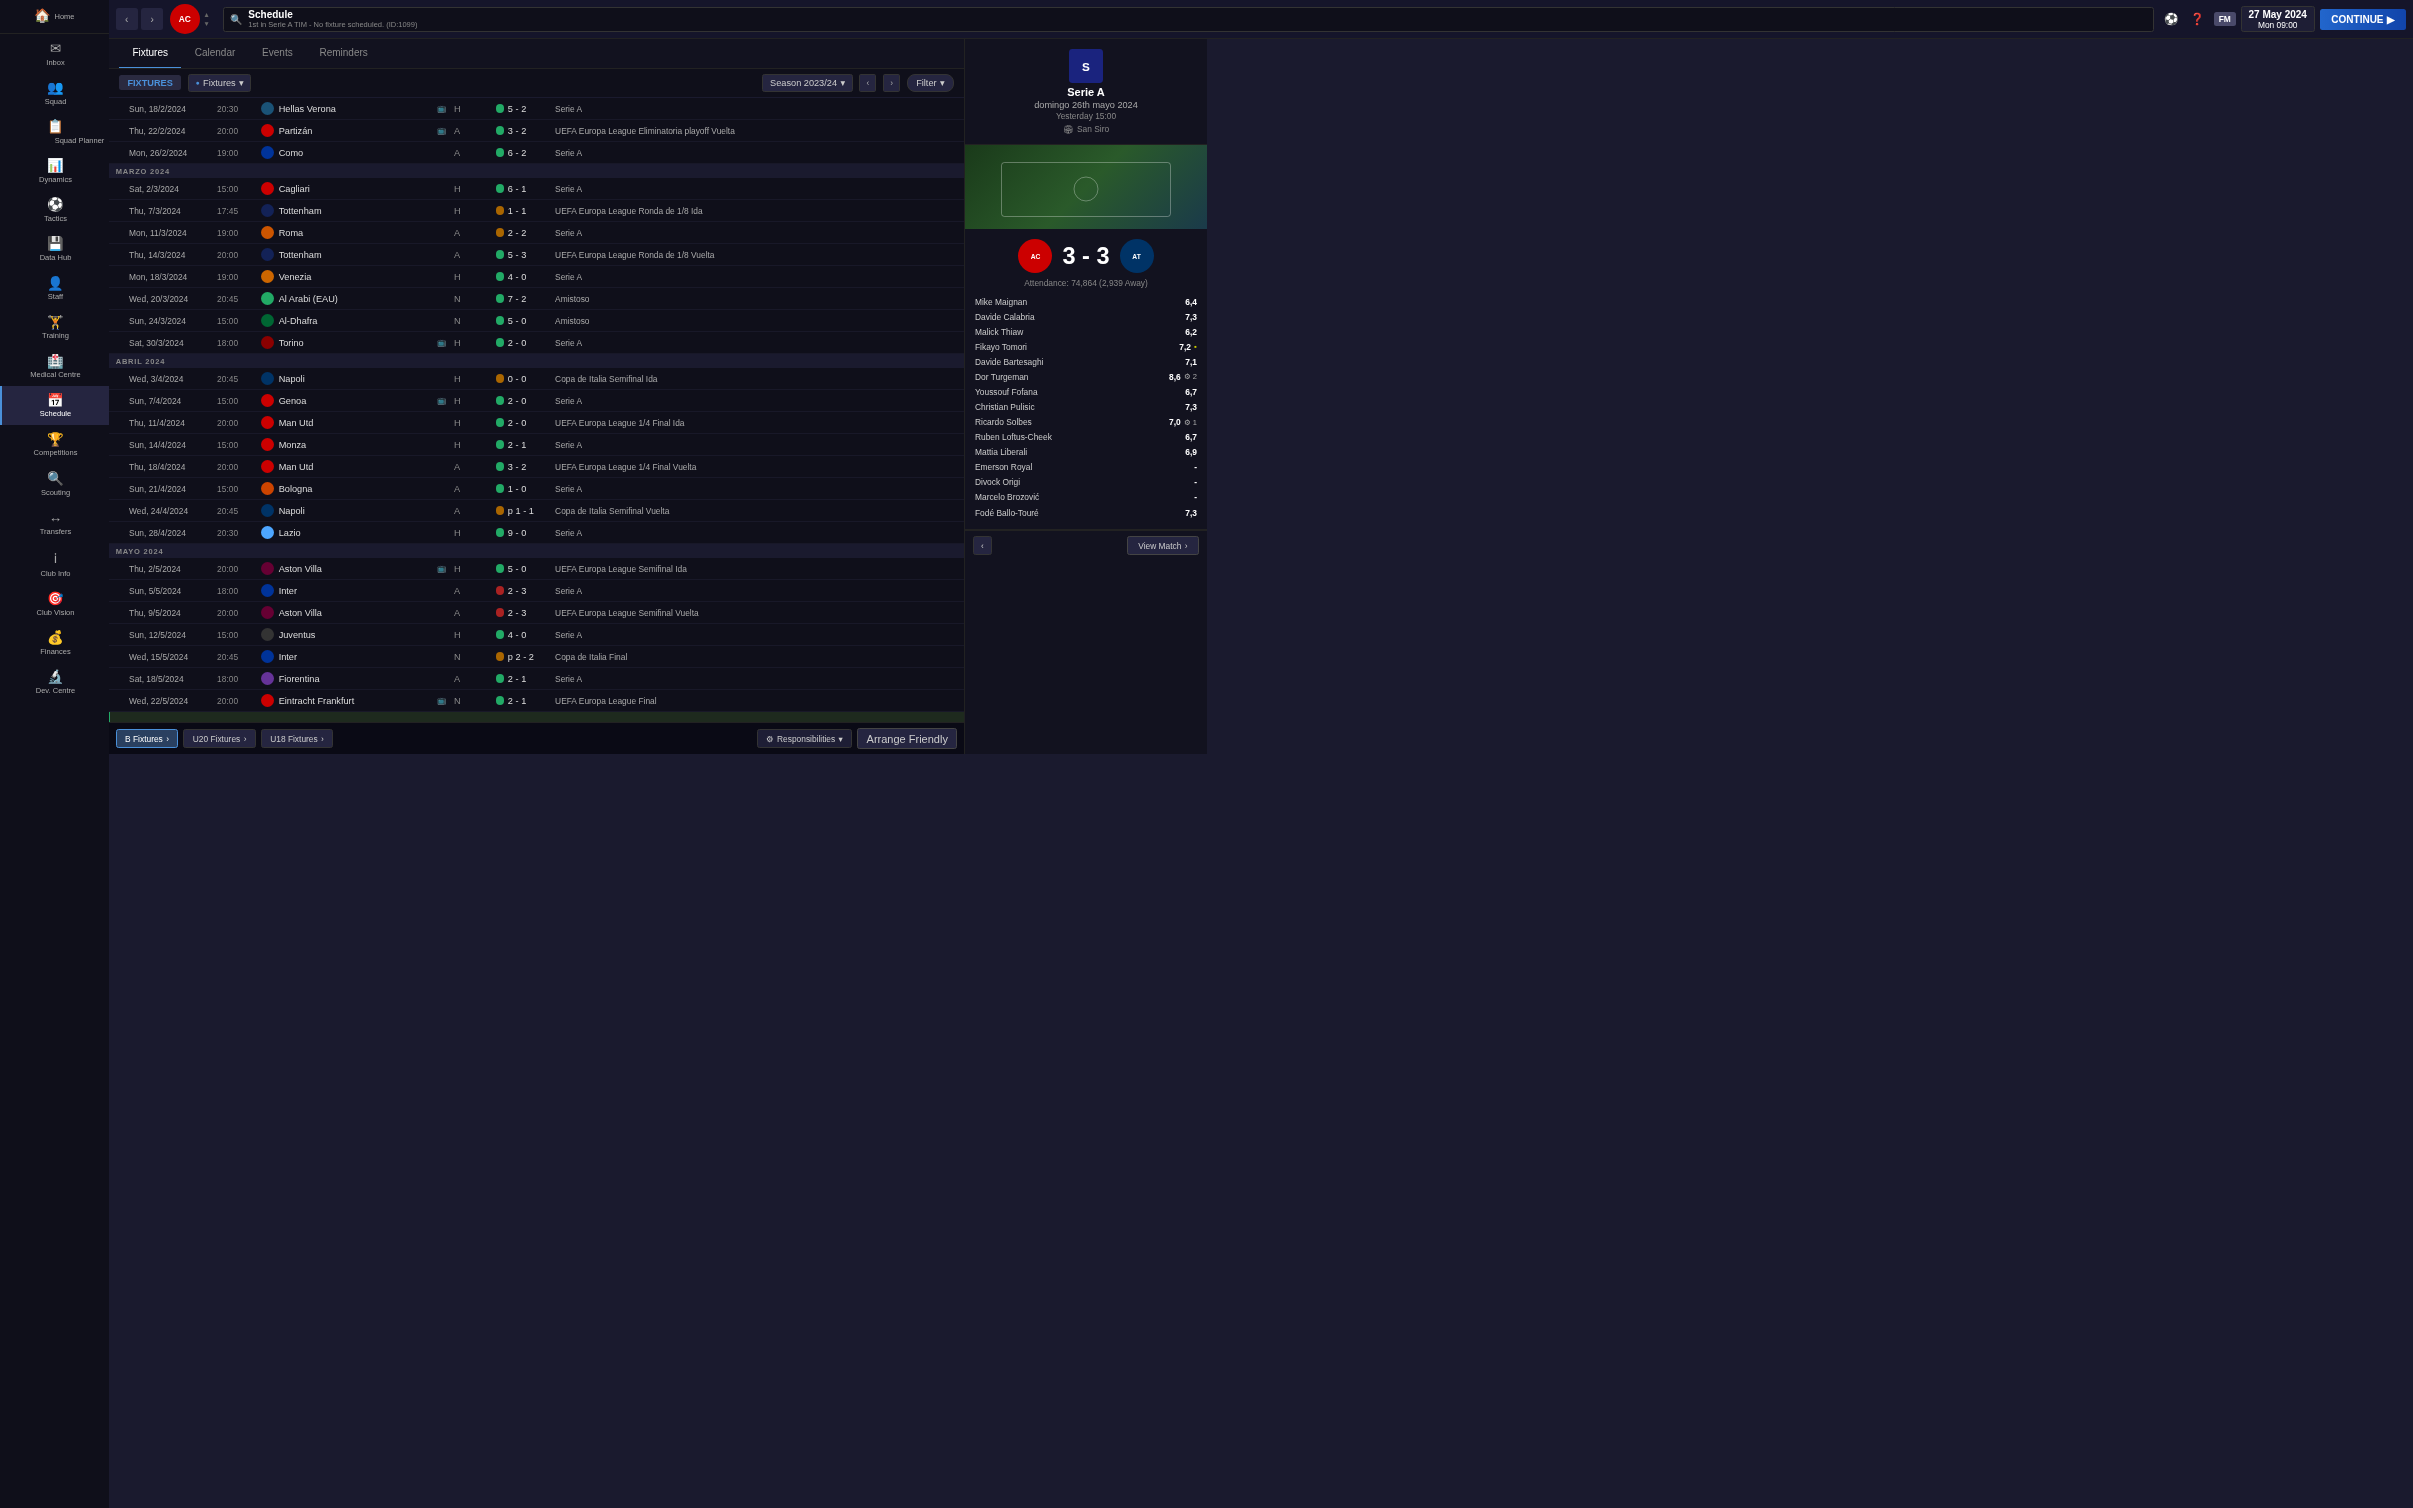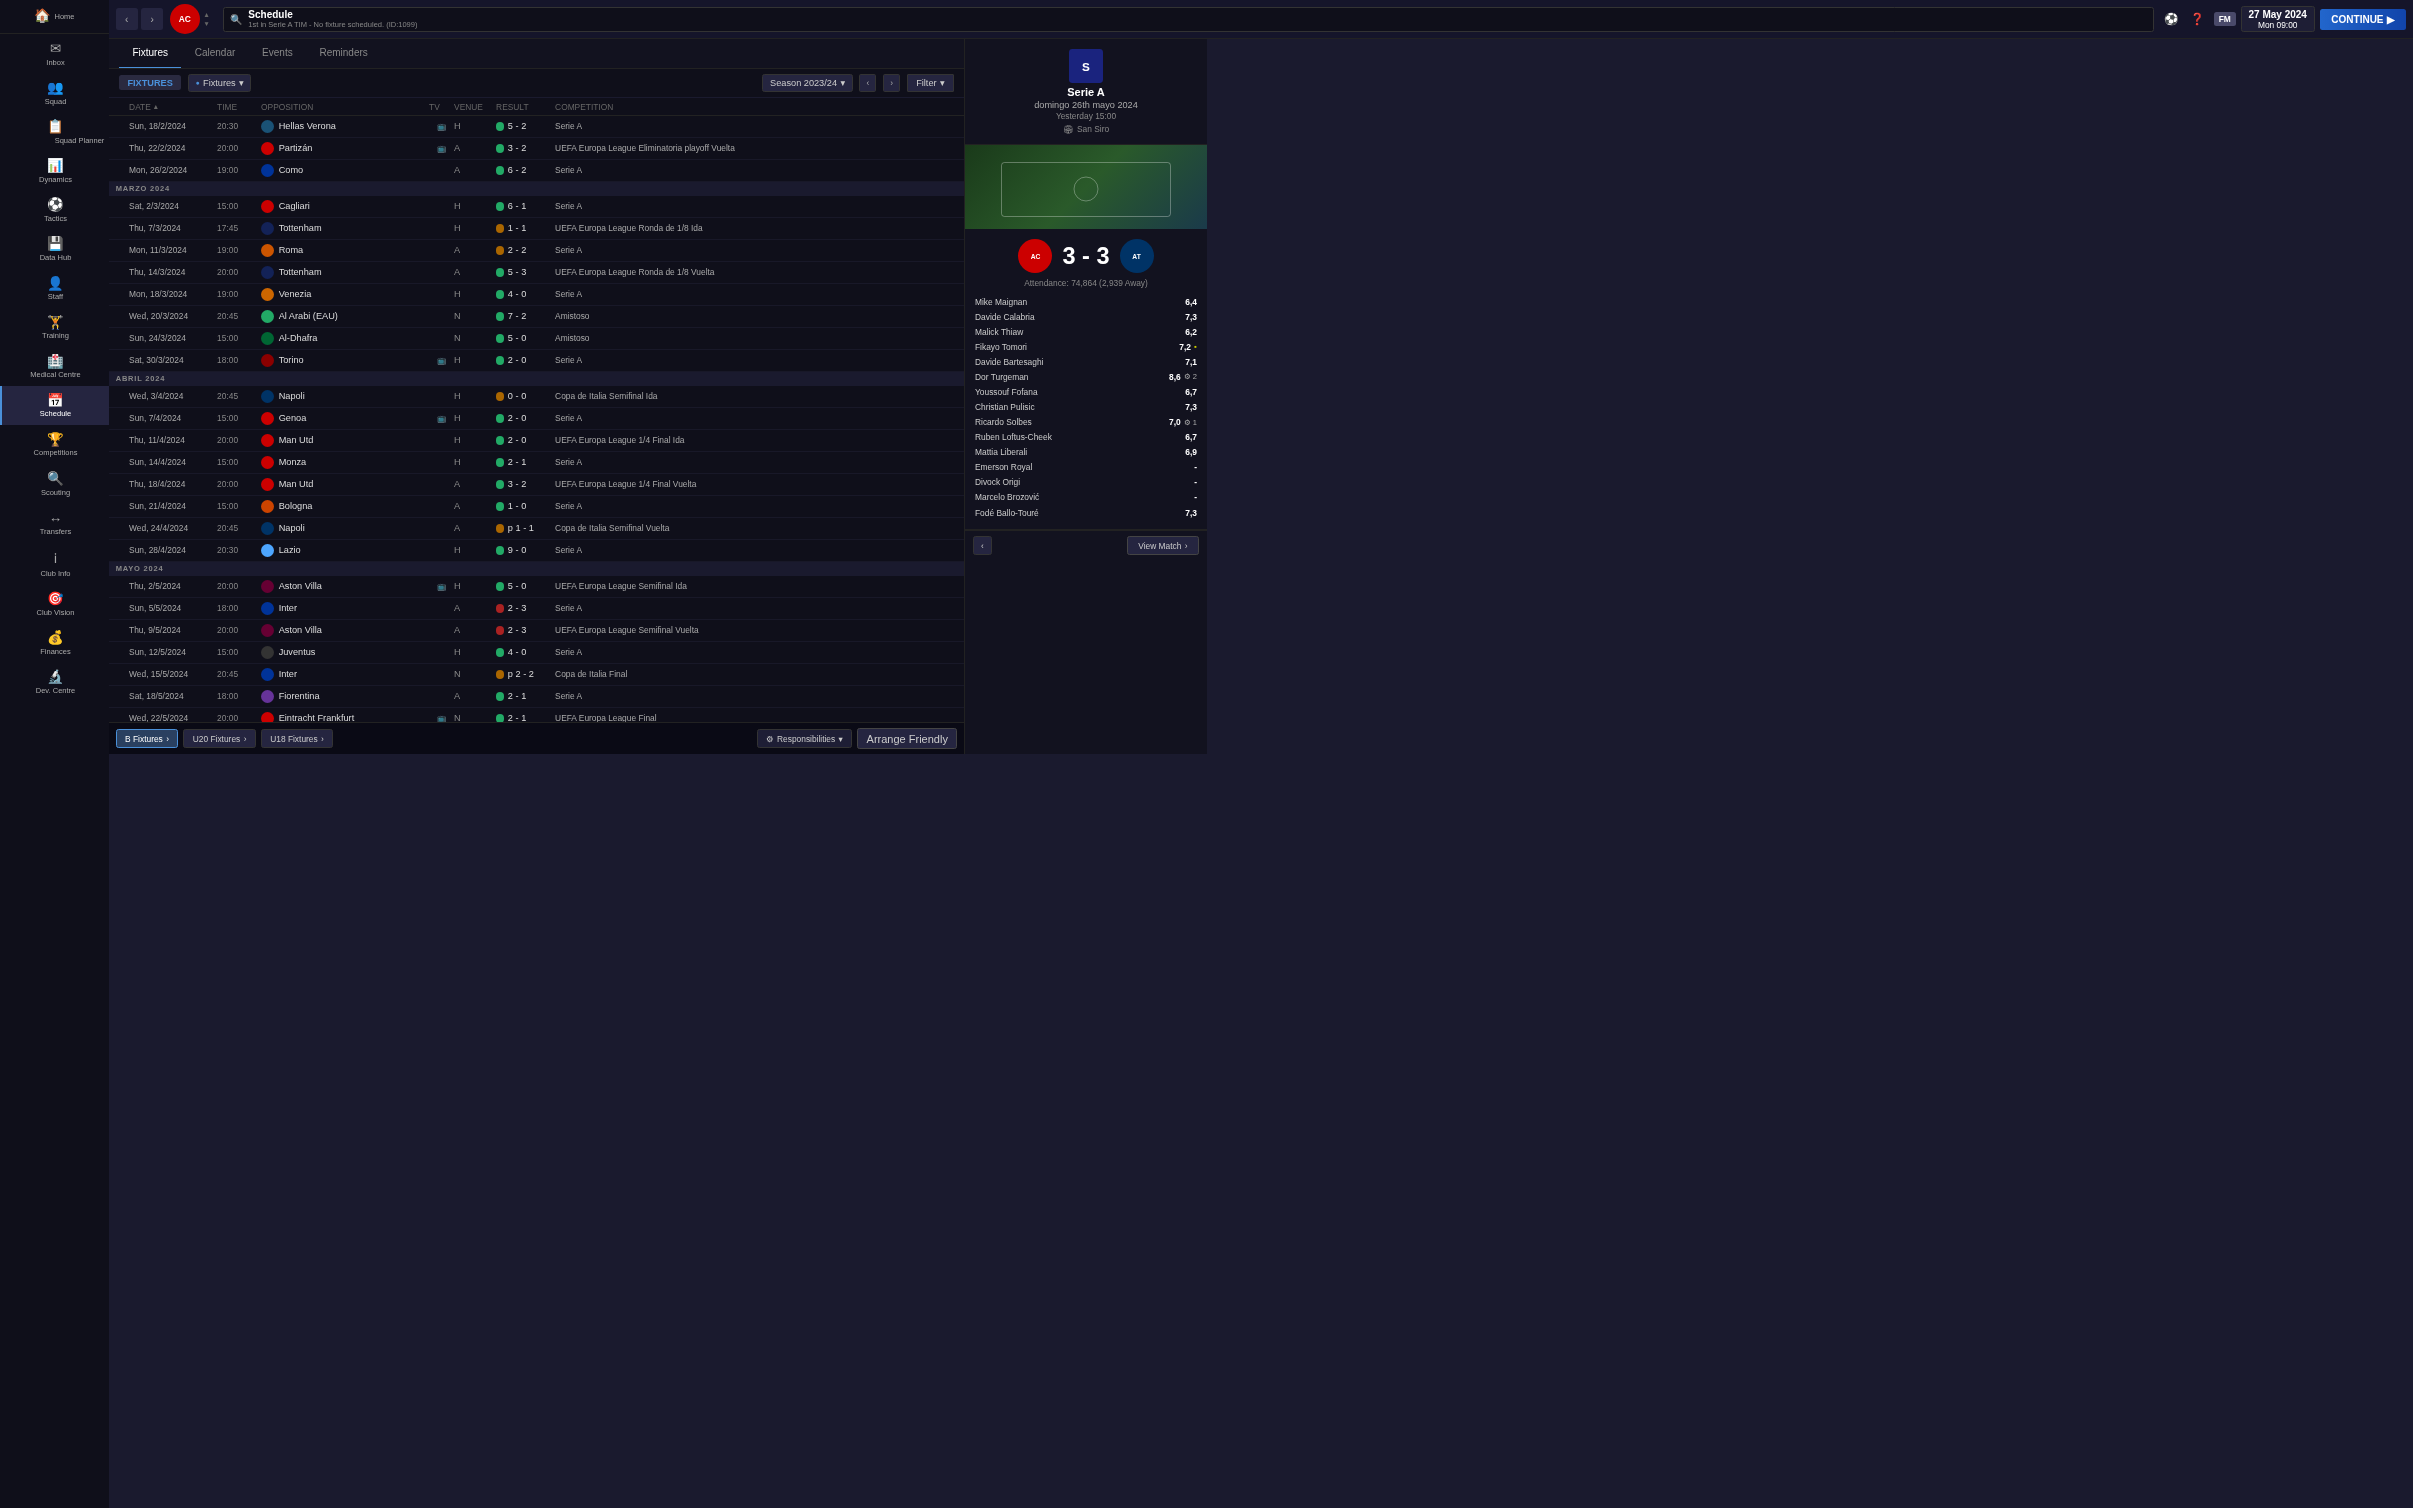--- a/index.html
+++ b/index.html
@@ -214,21 +214,21 @@
       border: 0.8px solid #333;
       width: 17px; height: 18.4px;
       border-radius: 1.7px;
       cursor: pointer;
       display: flex; align-items: center; justify-content: center;
       color: #aaa; font-size: 8.4px;
     }
     .filter-btn {
       background: #252540;
       border: 0.8px solid #333;
-      border-radius: 1px;
+      border-radius: 8px;
       padding: 2.5px 8.4px;
       color: #ccc;
       font-size: 9.2px;
       display: flex;
       align-items: center;
       gap: 3.4px;
       cursor: pointer;
     }
 
     
@@ -611,33 +611,20 @@
         <span>▾</span>
       </div>
       <div class="nav-small">‹</div>
       <div class="nav-small">›</div>
       <div class="filter-btn">
         <span>Filter</span>
         <span>▾</span>
       </div>
     </div>
 
-    <div class="table-header">
-      <div></div>
-      <div style="cursor:pointer;display:flex;align-items:center;gap:1.7px;">
-          <span>DATE</span> 
-          <span style="font-size:6.7px;">▲</span>
-        </div>
-      <div>TIME</div>
-      <div>OPPOSITION</div>
-      <div>TV</div>
-      <div>VENUE</div>
-      <div>RESULT</div>
-      <div>COMPETITION</div>
-    </div>
 
     <div class="fixtures-table">
       <div id="fixtures-body">
           <div class="fixture-row">
     <div class="col-check"></div>
     <div class="col-date">Sun, 18/2/2024</div>
     <div class="col-time">20:30</div>
     <div class="col-opp">
       <div class="team-badge" style="background:#1a5276;"></div>
       <span>Hellas Verona</span>

